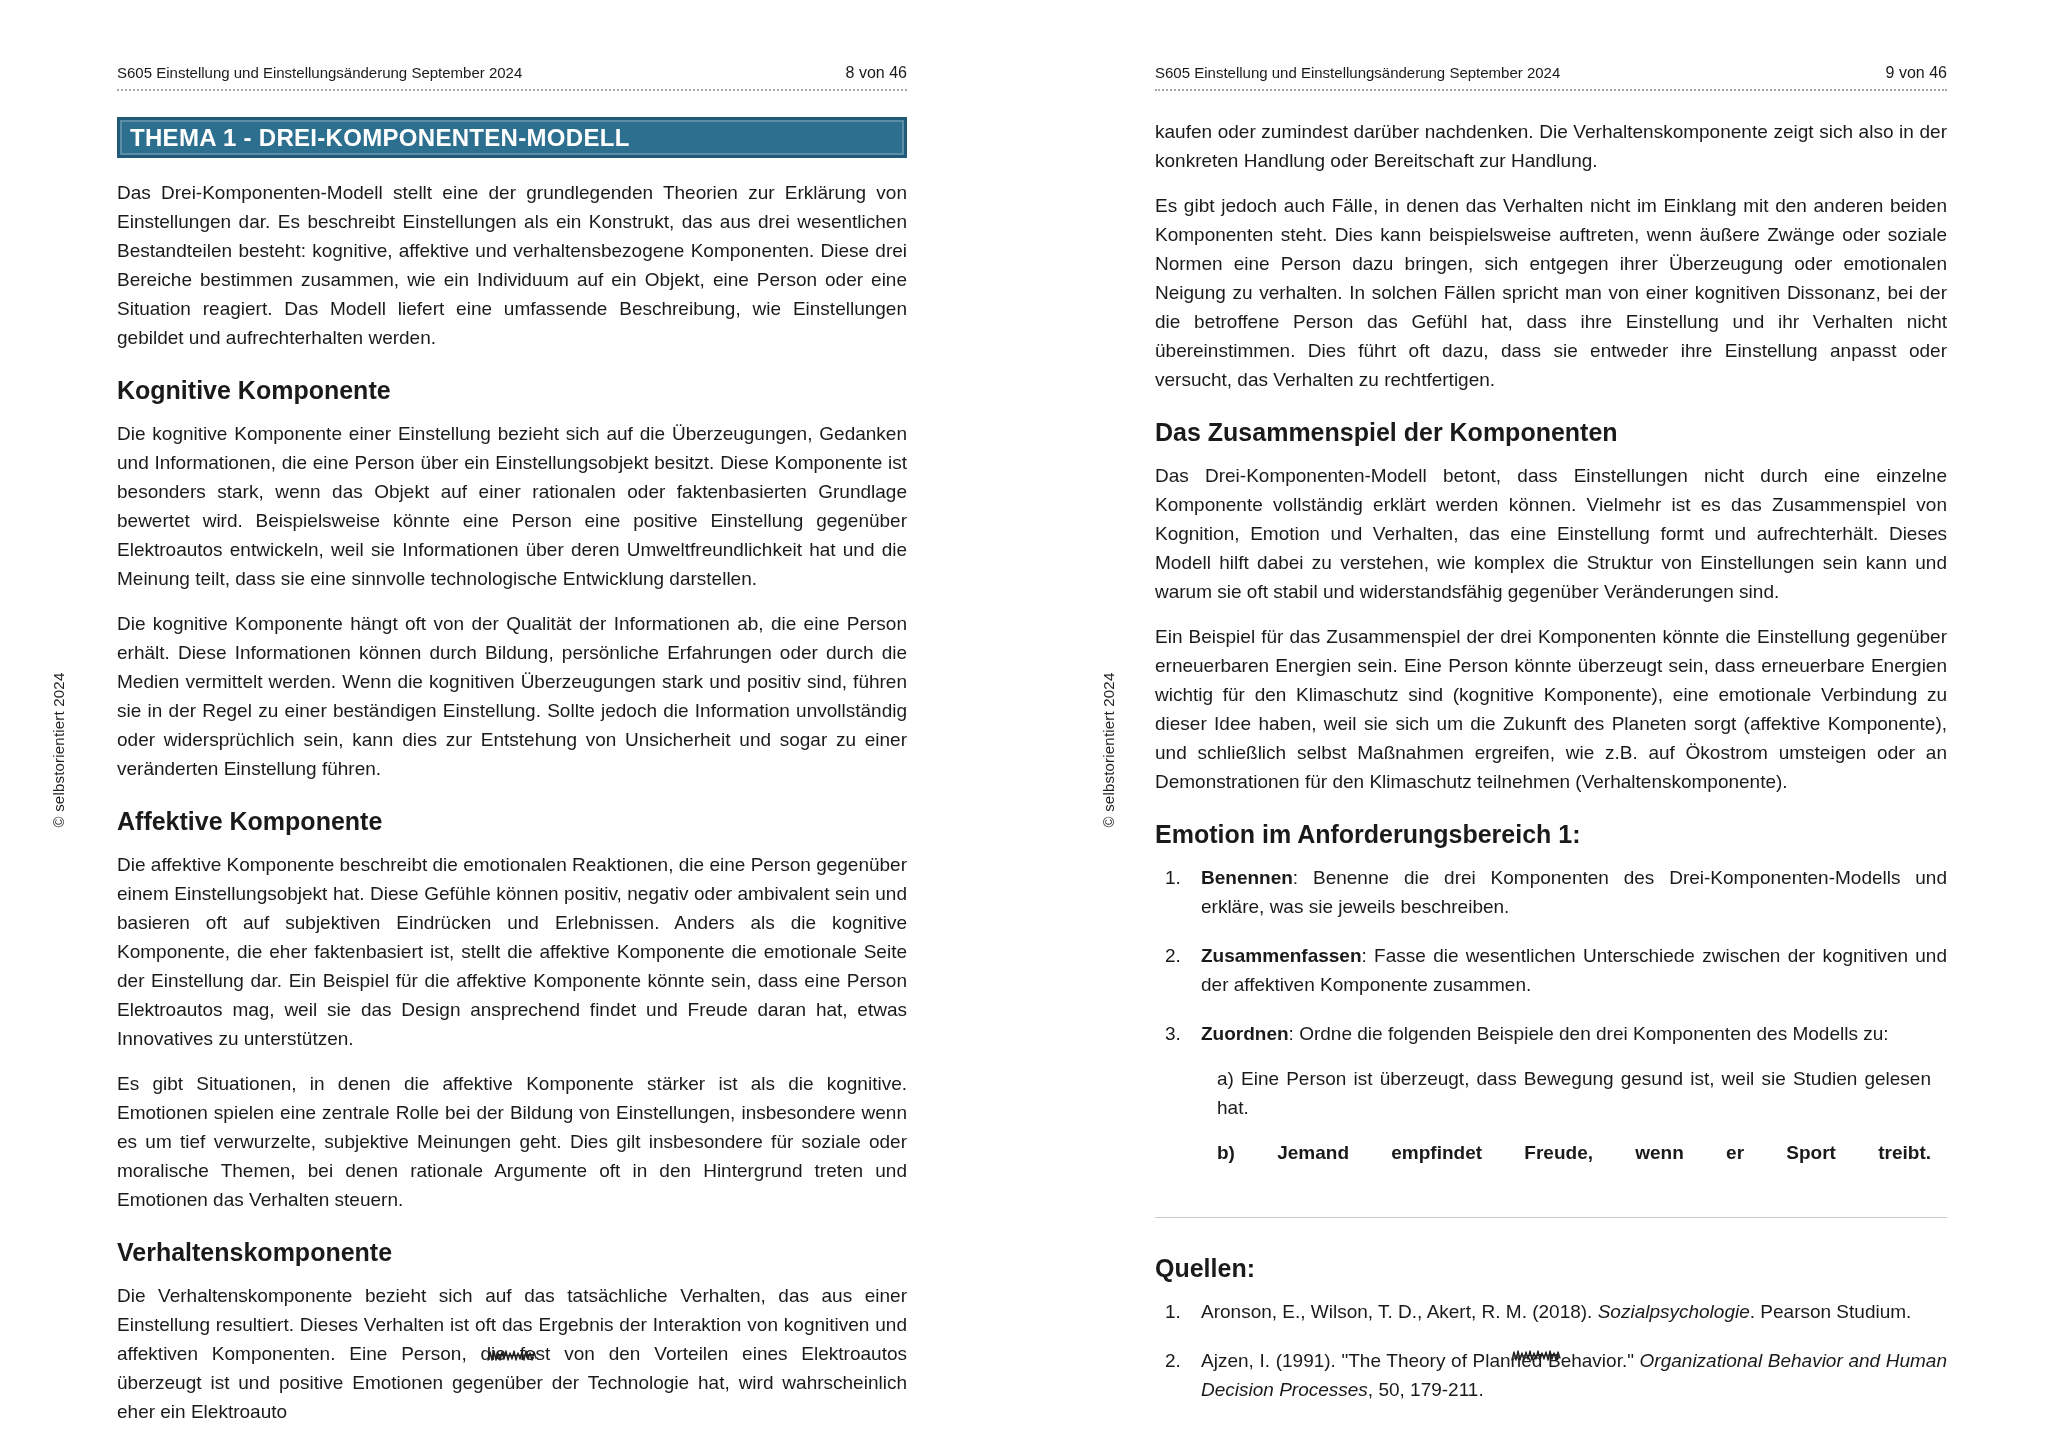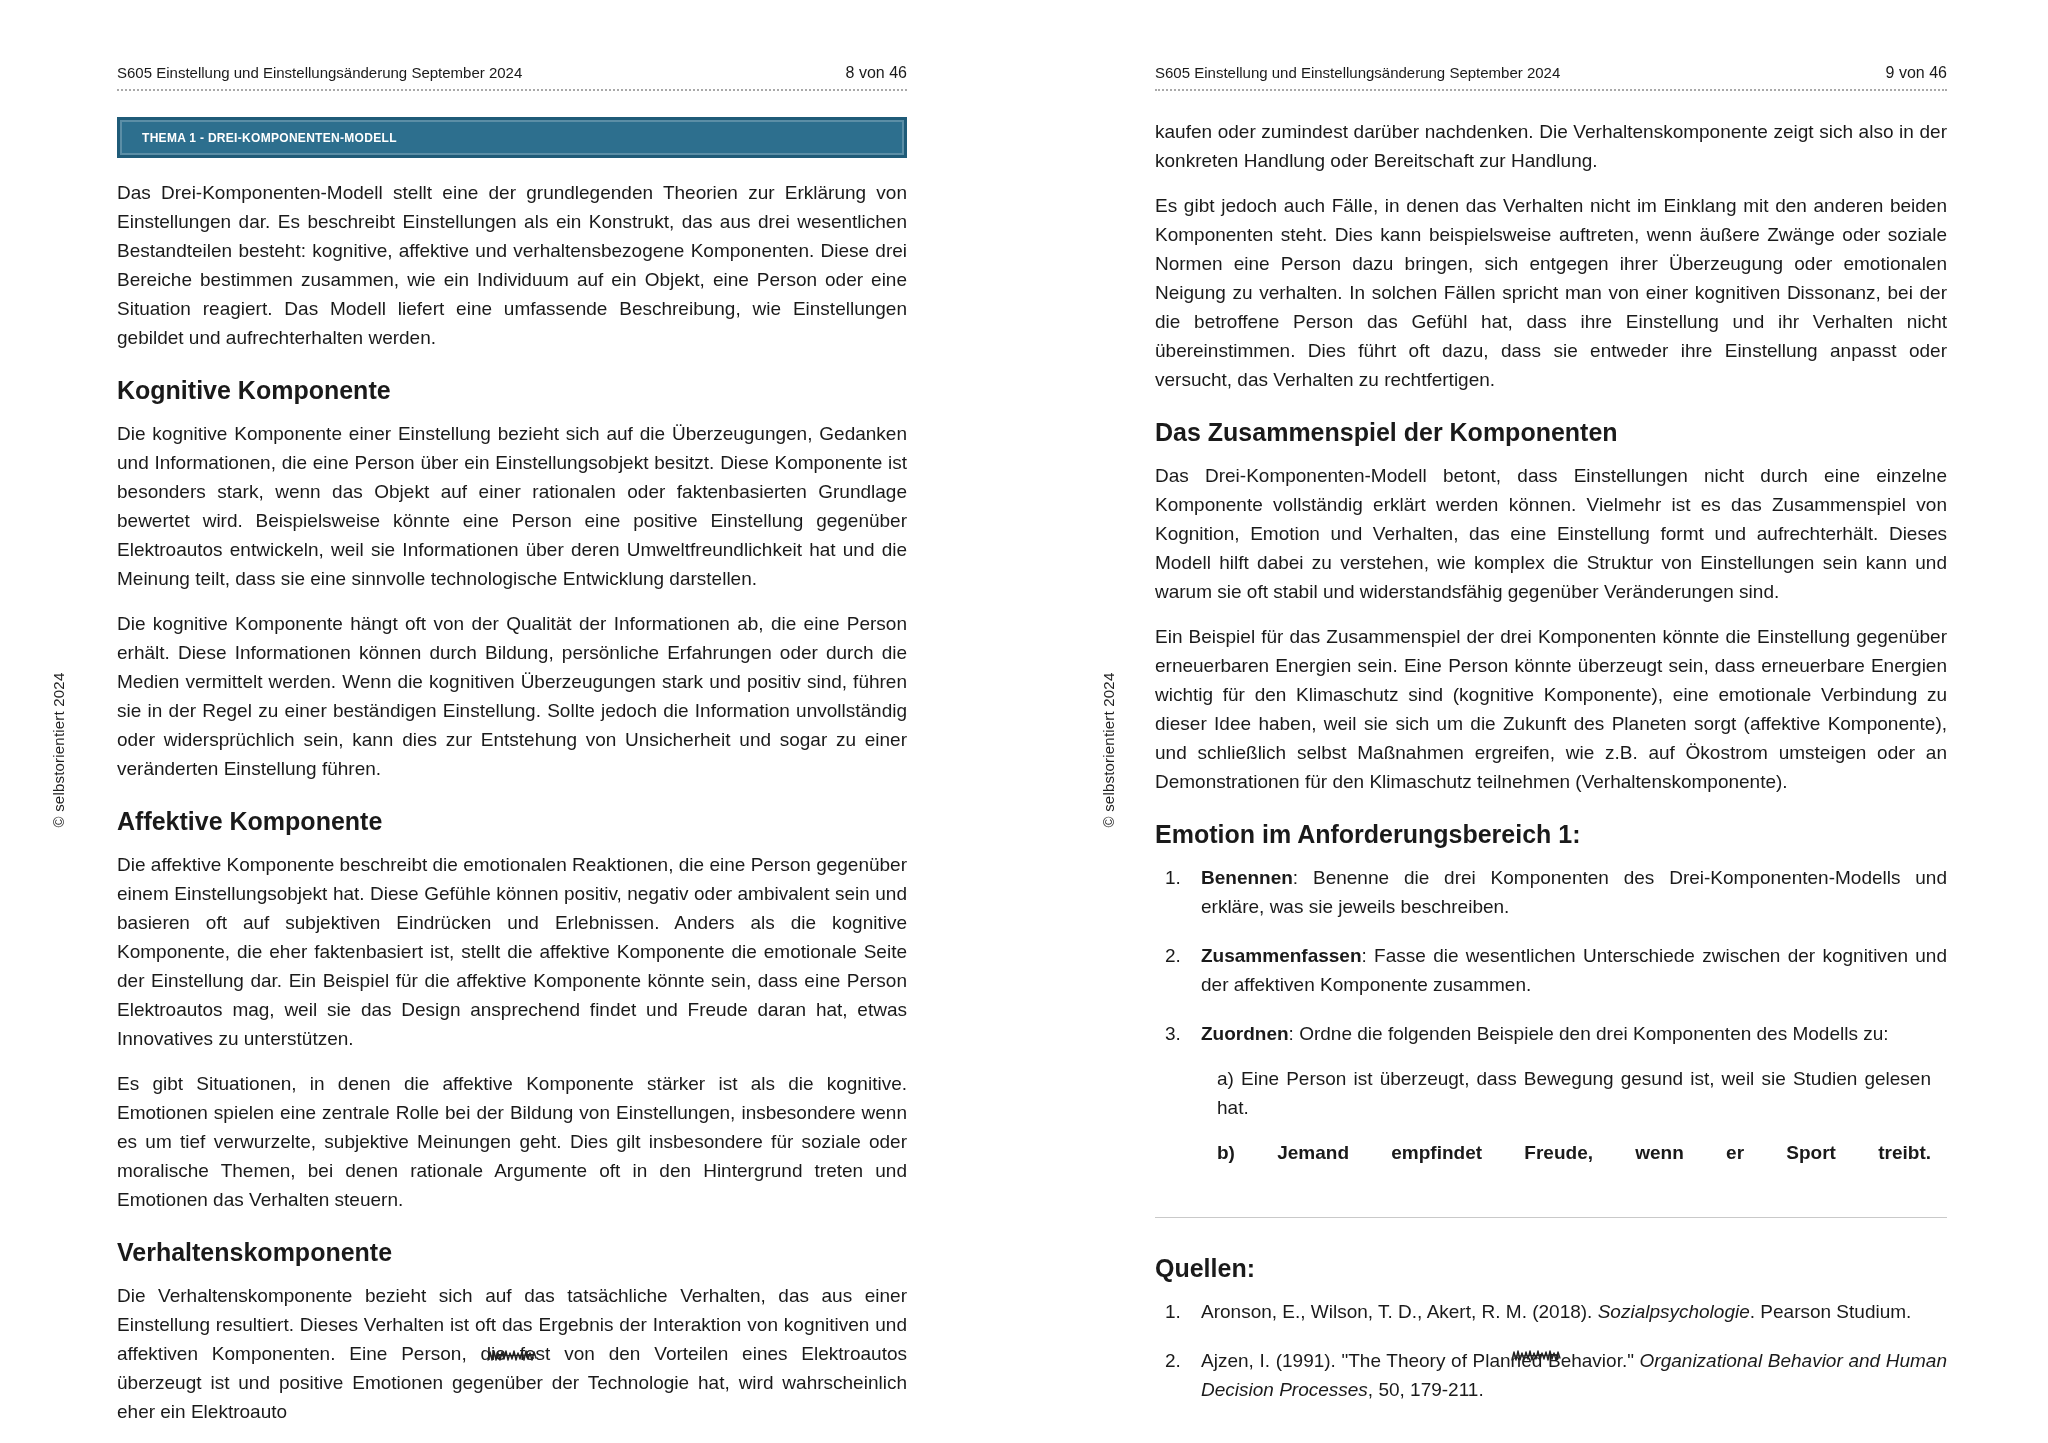--- a/index.html
+++ b/index.html
@@ -44,24 +44,24 @@
   .page-header .pagenum{font-size:16px;}
 
   .content{margin-top:26px;}
 
   .title-banner{
     background:var(--banner-bg);
     border:3px solid var(--banner-border);
     box-shadow:inset 0 0 0 2px rgba(255,255,255,0.22);
     color:var(--banner-text);
     font-weight:bold;
-    font-size:12px;
+    font-size:24px;
     line-height:20px;
     letter-spacing:0.3px;
-    padding:8px 10px 7px 22px;
+    padding:8px 10px 7px 10px;
     margin:0 0 20px 0;
   }
 
   p.body{
     margin:0 0 16px 0;
     font-size:19px;
     line-height:29px;
     text-align:justify;
   }
   h2.section{

